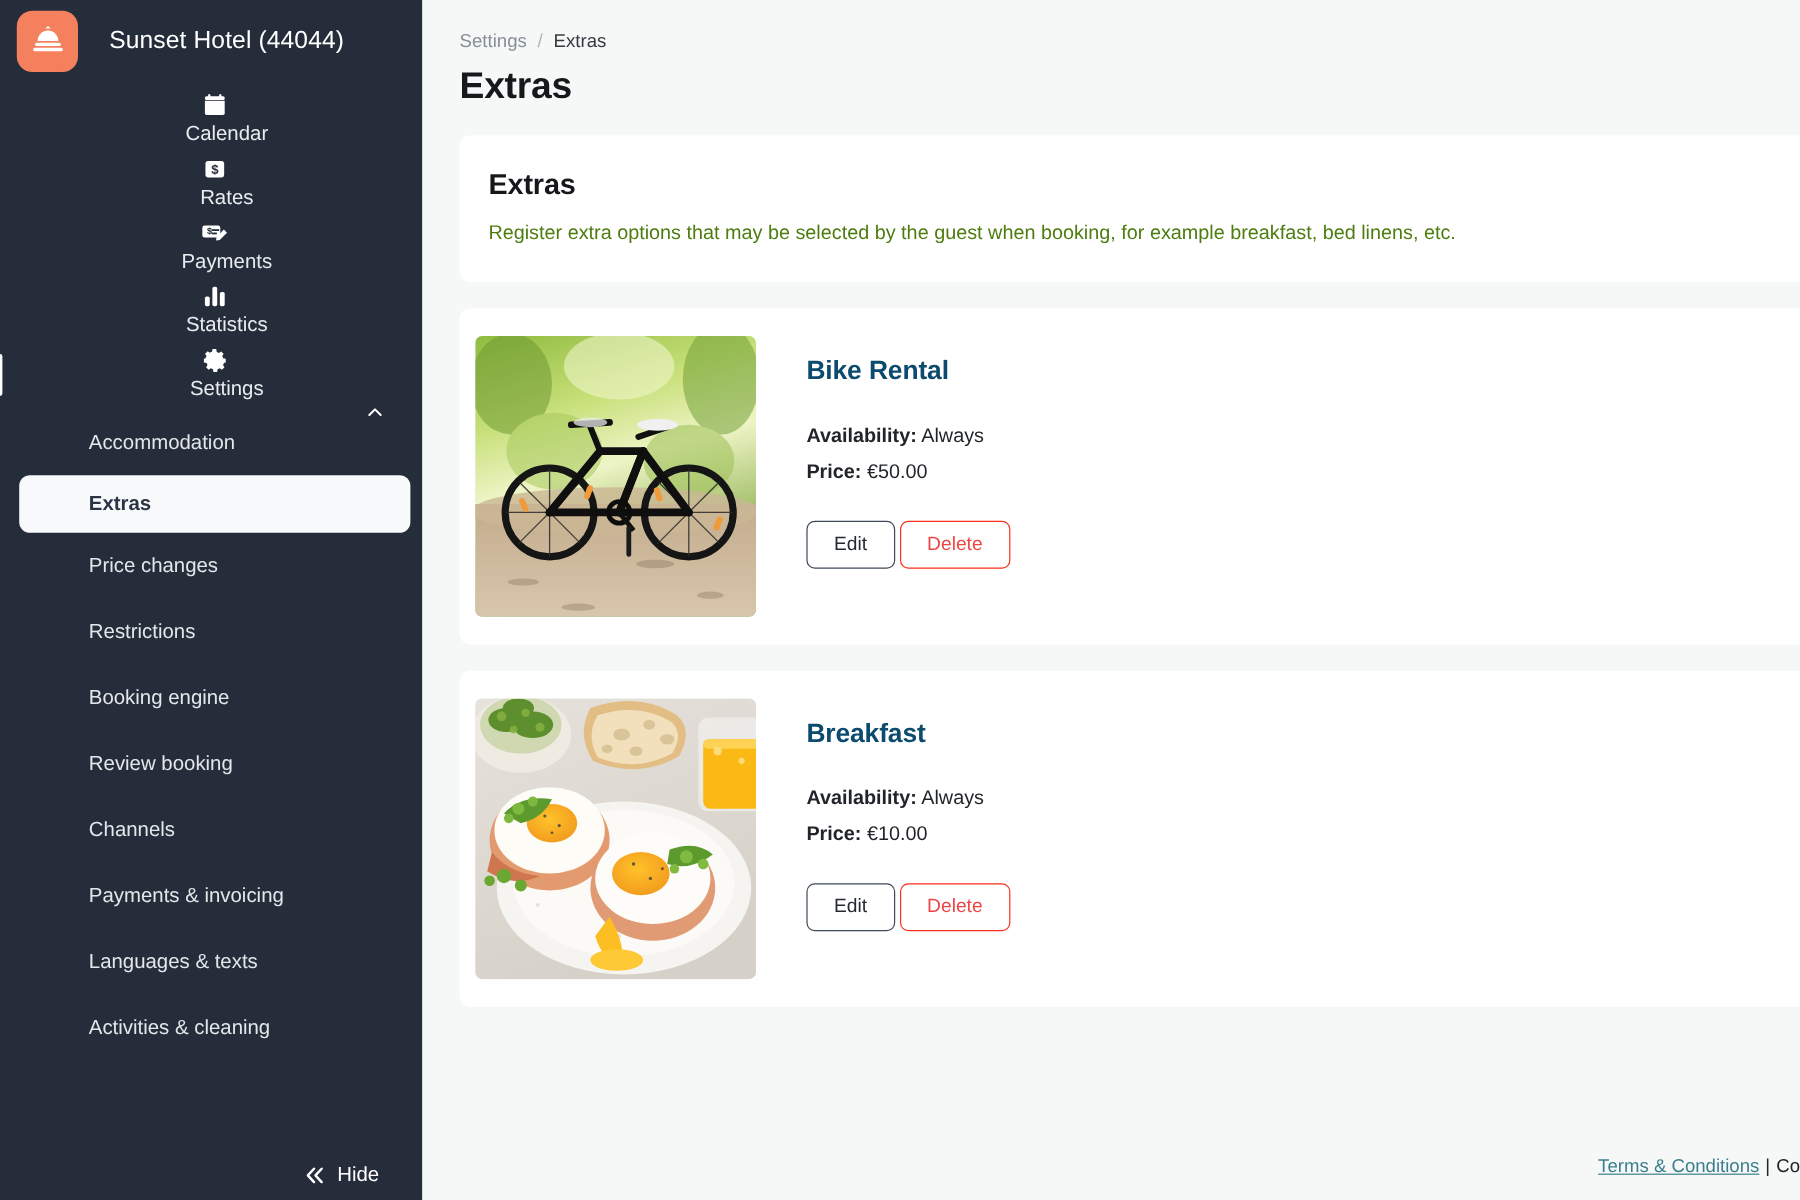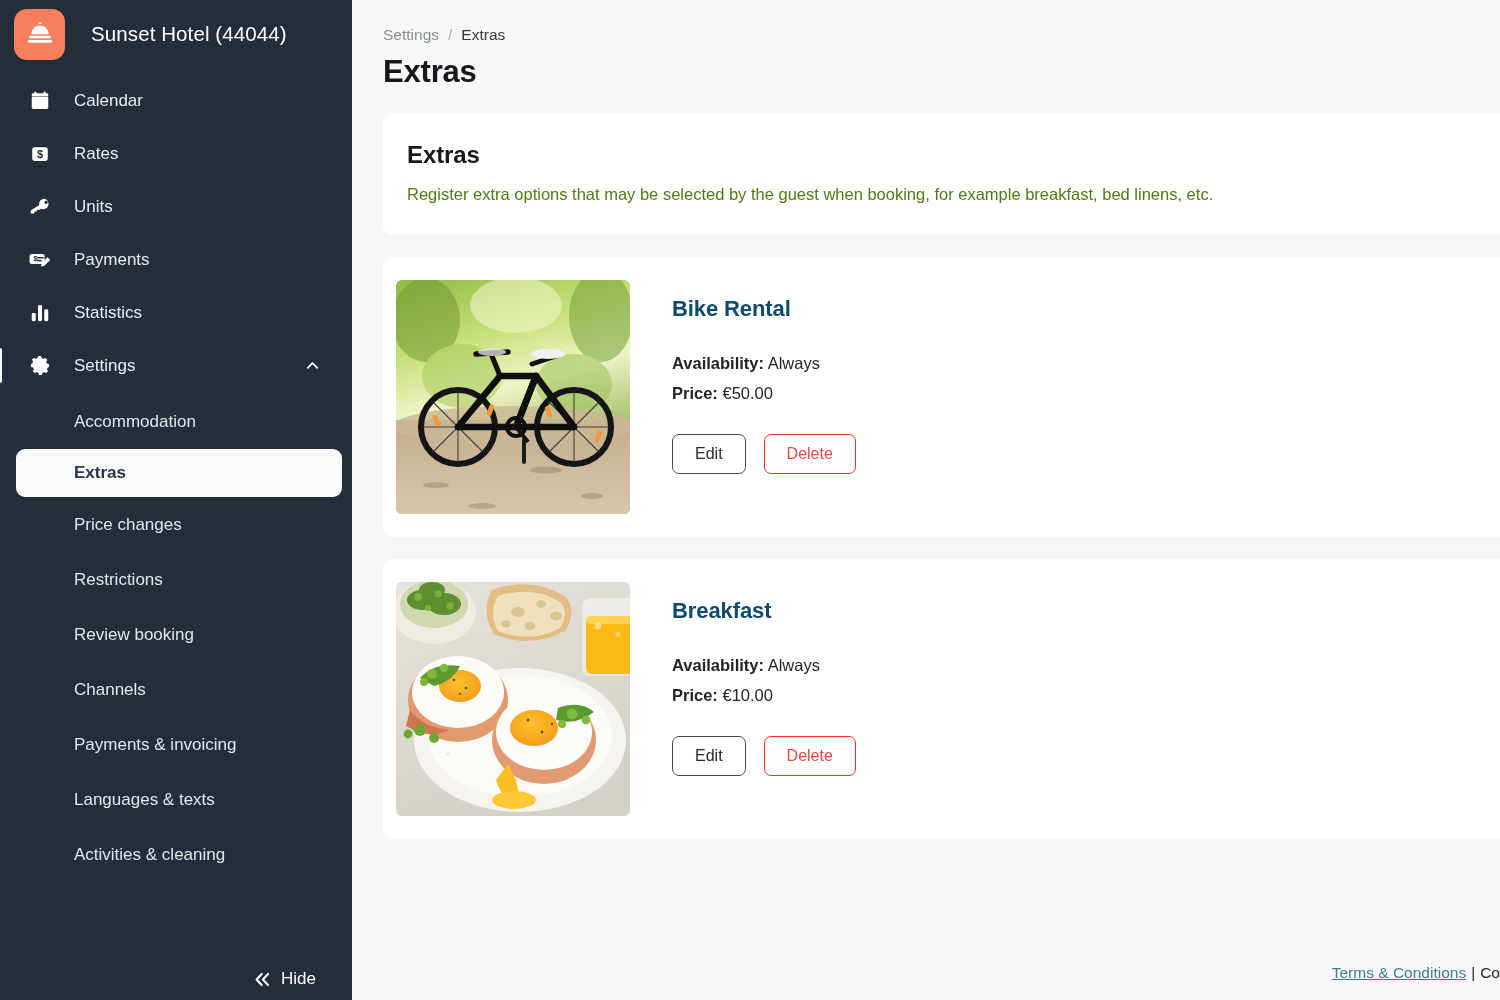--- a/index.html
+++ b/index.html
@@ -31,21 +31,21 @@
   .brand-name {
     color: #ffffff; font-size: 20.5px; letter-spacing: .1px;
     margin-left: 26px; white-space: nowrap;
   }
 
   .nav { margin-top: 6px; }
   .nav-item {
     display: flex; align-items: center;
     height: 53px; padding-left: 26px;
     color: #e9ecef; font-size: 17px;
-    position: relative; cursor: pointer;
+    position: relative; cursor: pointer; flex-direction: column;
   }
   .nav-icon {
     width: 28px; height: 28px; flex: 0 0 28px;
     display: flex; align-items: center; justify-content: center;
     margin-right: 20px;
   }
   .nav-icon svg { display: block; }
   .nav-label { white-space: nowrap; }
 
   .nav-item.active-parent::before {
@@ -122,21 +122,21 @@
   }
   .thumb svg { display: block; width: 100%; height: 100%; }
 
   .extra-body { padding-left: 42px; padding-top: 16px; }
   .extra-title {
     font-size: 22px; font-weight: bold; color: #0c4a6e;
     letter-spacing: -.1px;
   }
   .extra-meta { margin-top: 26px; font-size: 16.5px; color: #212529; line-height: 1.82; }
   .extra-meta b { font-weight: bold; }
-  .btn-row { margin-top: 26px; display: flex; gap: 18px; }
+  .btn-row { margin-top: 26px; display: flex; gap: 4px; }
   .btn {
     font-family: "Liberation Sans", sans-serif;
     font-size: 16px; background: #ffffff;
     border-radius: 7px; cursor: pointer;
     padding: 11px 22px; line-height: 1;
   }
   .btn-edit { border: 1.6px solid #3f4a59; color: #242a32; }
   .btn-delete { border: 1.6px solid #fa2f1c; color: #ef4444; }
 
   .footer {
@@ -185,28 +185,20 @@
       <div class="nav-item">
         <span class="nav-icon">
           <svg width="22" height="22" viewBox="0 0 24 24">
             <rect x="3.5" y="4.5" width="17" height="15" rx="2.6" fill="#fff"></rect>
             <text x="12" y="16.3" font-size="12" font-weight="bold" text-anchor="middle" fill="#252c3a" font-family="Liberation Sans, sans-serif">$</text>
           </svg>
         </span>
         <span class="nav-label">Rates</span>
       </div>
 
-      <div class="nav-item">
-        <span class="nav-icon">
-          <svg width="23" height="23" viewBox="0 0 24 24" fill="#fff">
-            <path d="M15.3 3.2a5.6 5.6 0 0 0-5.1 7.8L3.2 18v3h3l1-1v-2h2v-2h2l1.8-1.8a5.6 5.6 0 1 0 2.3-11zm1.5 5.1a1.7 1.7 0 1 1 0-3.4 1.7 1.7 0 0 1 0 3.4z" transform="rotate(12 12 12)"></path>
-          </svg>
-        </span>
-        <span class="nav-label">Units</span>
-      </div>
 
       <div class="nav-item">
         <span class="nav-icon">
           <svg width="24" height="24" viewBox="0 0 24 24">
             <rect x="1.6" y="6" width="15" height="10" rx="2" fill="#fff"></rect>
             <text x="5.6" y="13.4" font-size="7.5" font-weight="bold" fill="#252c3a" font-family="Liberation Sans, sans-serif">$</text>
             <rect x="9.3" y="9" width="6.4" height="1.5" fill="#252c3a"></rect>
             <rect x="9.3" y="11.8" width="4.4" height="1.5" fill="#252c3a"></rect>
             <path d="M19.6 9.3l2.6 2.6-6.1 6.1-3.1.5.5-3.1z" fill="#fff"></path>
           </svg>
@@ -244,20 +236,23 @@
           <span>Accommodation</span>
         </div>
         <div class="subnav-item selected">
           <span>Extras</span>
         </div>
         <div class="subnav-item">
           <span>Price changes</span>
         </div>
         <div class="subnav-item">
           <span>Restrictions</span>
+        </div>
+        <div class="subnav-item">
+          <span>Booking engine</span>
         </div>
         <div class="subnav-item">
           <span>Review booking</span>
         </div>
         <div class="subnav-item">
           <span>Channels</span>
         </div>
         <div class="subnav-item">
           <span>Payments &amp; invoicing</span>
         </div>

